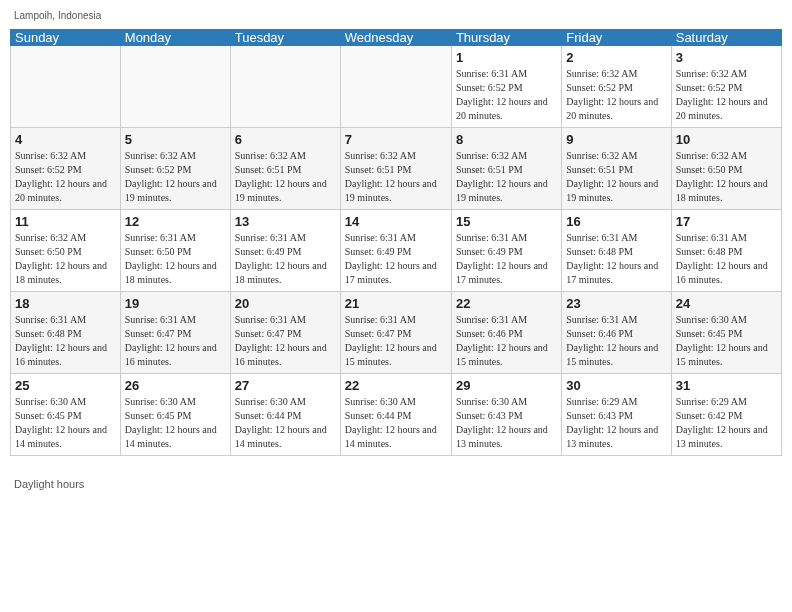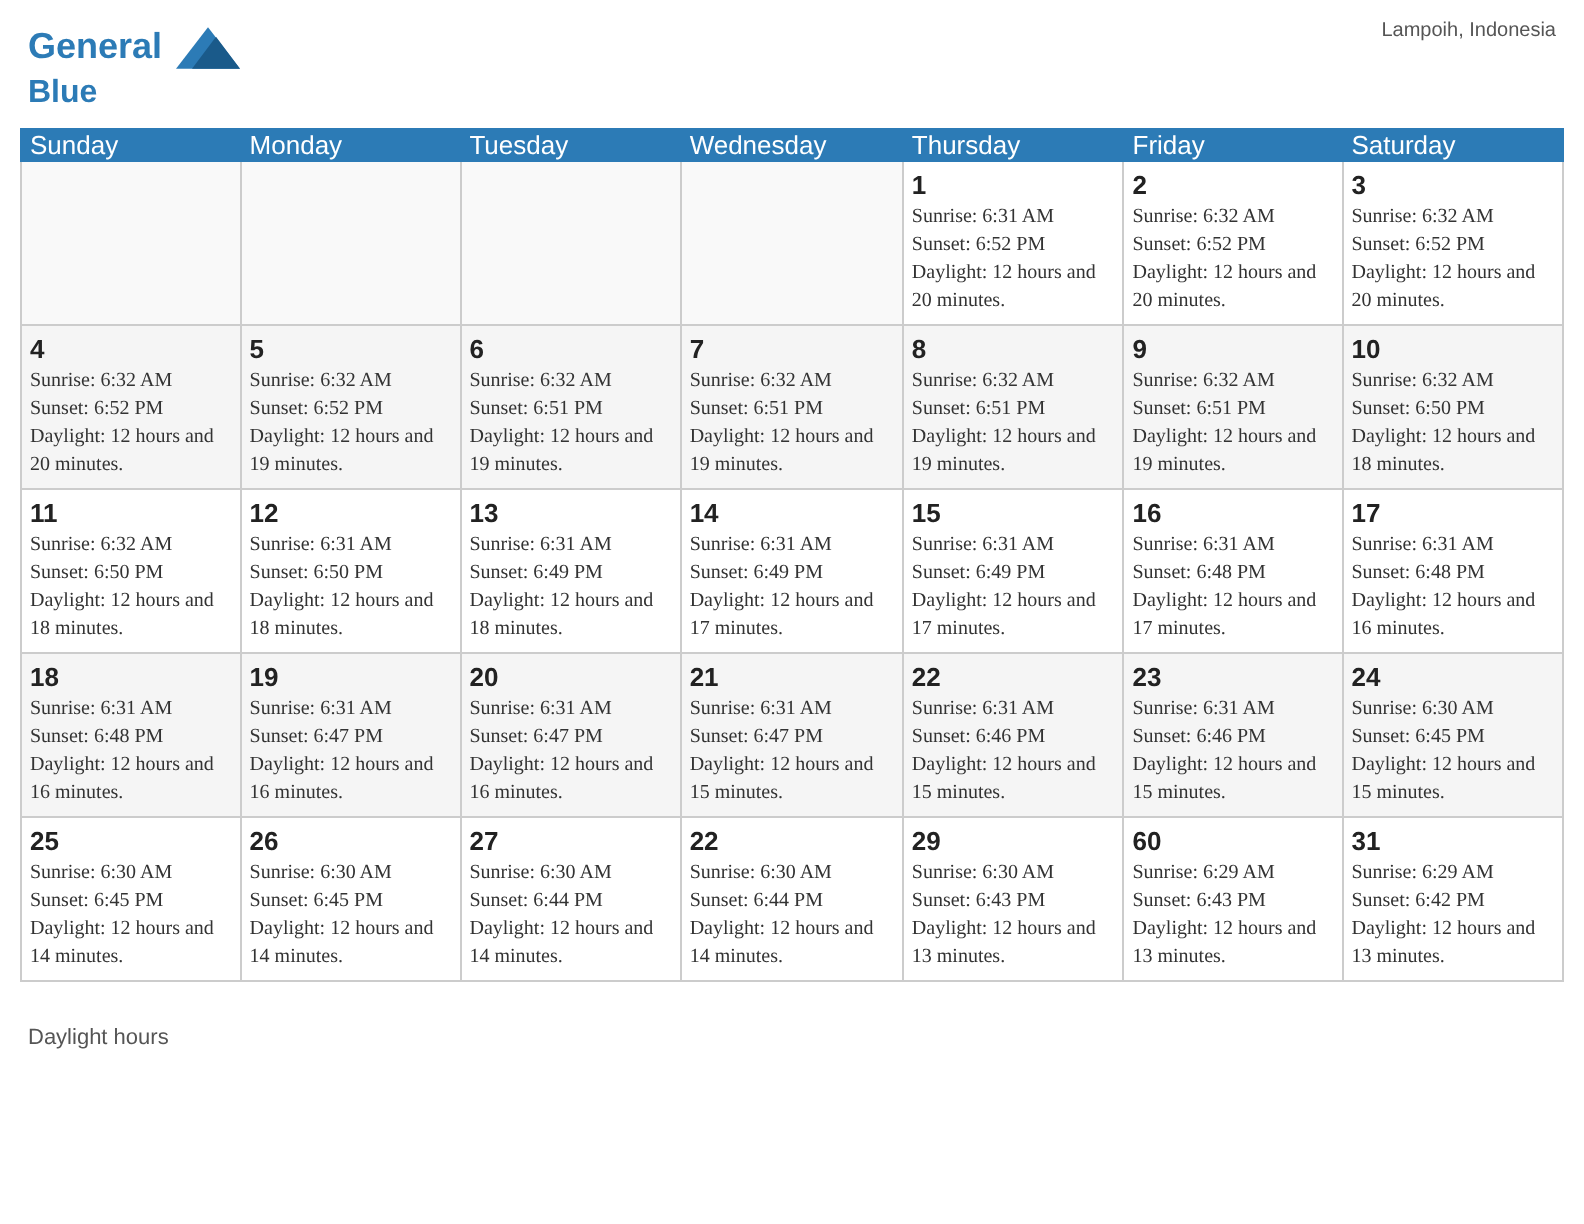--- a/index.html
+++ b/index.html
@@ -87,32 +87,20 @@
       font-family: Liberation Serif, serif;
     }
     .empty-cell {
       background-color: #f9f9f9;
     }
   </style>
 </head>
 <body>
 
 <div class="header">
-  <div class="logo">
-    <div>
-      <div class="logo-text">
-        <span>General</span>
-        <svg class="logo-icon" viewBox="0 0 40 30" xmlns="http://www.w3.org/2000/svg" style="display:inline-block;vertical-align:middle;margin-left:2px;">
-          <polygon points="0,28 20,2 40,28" fill="#2c7bb6"></polygon>
-          <polygon points="10,28 25,8 40,28" fill="#1a5a8a"></polygon>
-        </svg>
-      </div>
-      <div class="logo-text" style="color:#2c7bb6;font-size:16px;">Blue</div>
-    </div>
-  </div>
   <div class="title-section">
     <div class="location">Lampoih, Indonesia</div>
   </div>
 </div>
 
 <table>
   <thead>
     <tr>
     <th>Sunday</th>
         <th>Monday</th>
@@ -305,21 +293,21 @@
 Sunset: 6:44 PM
 Daylight: 12 hours and 14 minutes.</div>
         </td>
         <td>
           <div class="day-num">29</div>
           <div class="day-info" style="white-space: pre-line;">Sunrise: 6:30 AM
 Sunset: 6:43 PM
 Daylight: 12 hours and 13 minutes.</div>
         </td>
         <td>
-          <div class="day-num">60</div>
+          <div class="day-num">30</div>
           <div class="day-info" style="white-space: pre-line;">Sunrise: 6:29 AM
 Sunset: 6:43 PM
 Daylight: 12 hours and 13 minutes.</div>
         </td>
         <td>
           <div class="day-num">31</div>
           <div class="day-info" style="white-space: pre-line;">Sunrise: 6:29 AM
 Sunset: 6:42 PM
 Daylight: 12 hours and 13 minutes.</div>
         </td>

